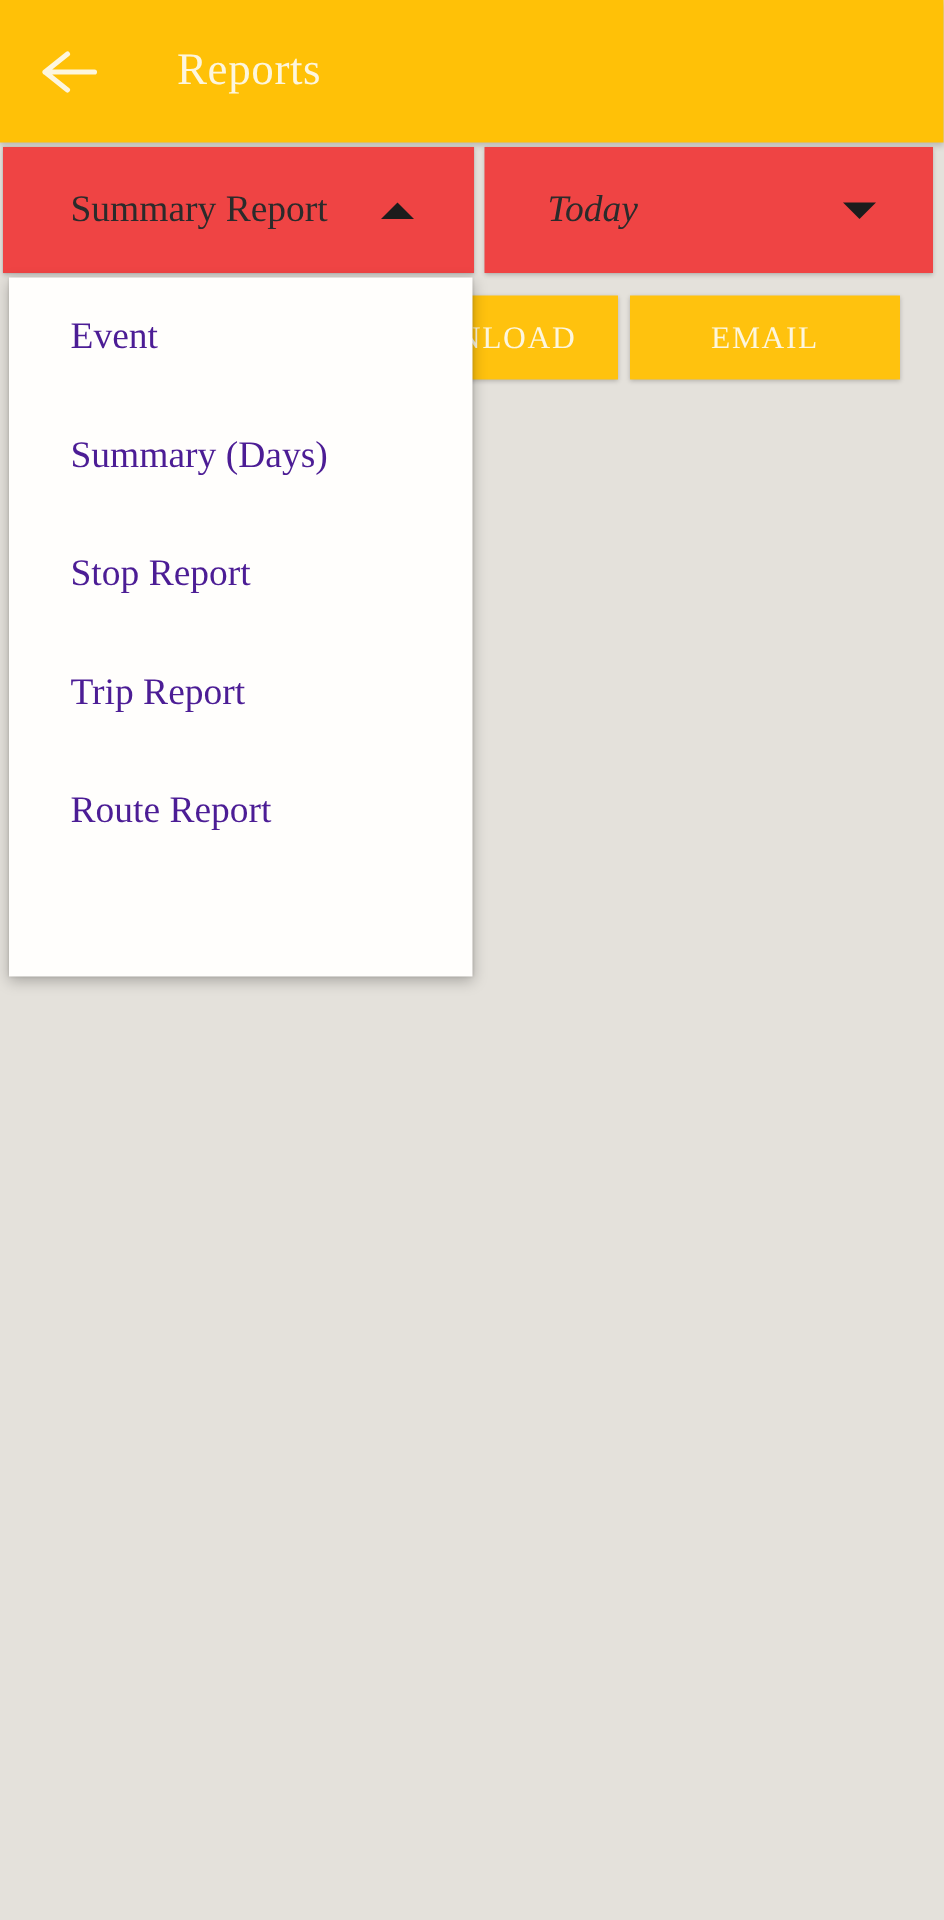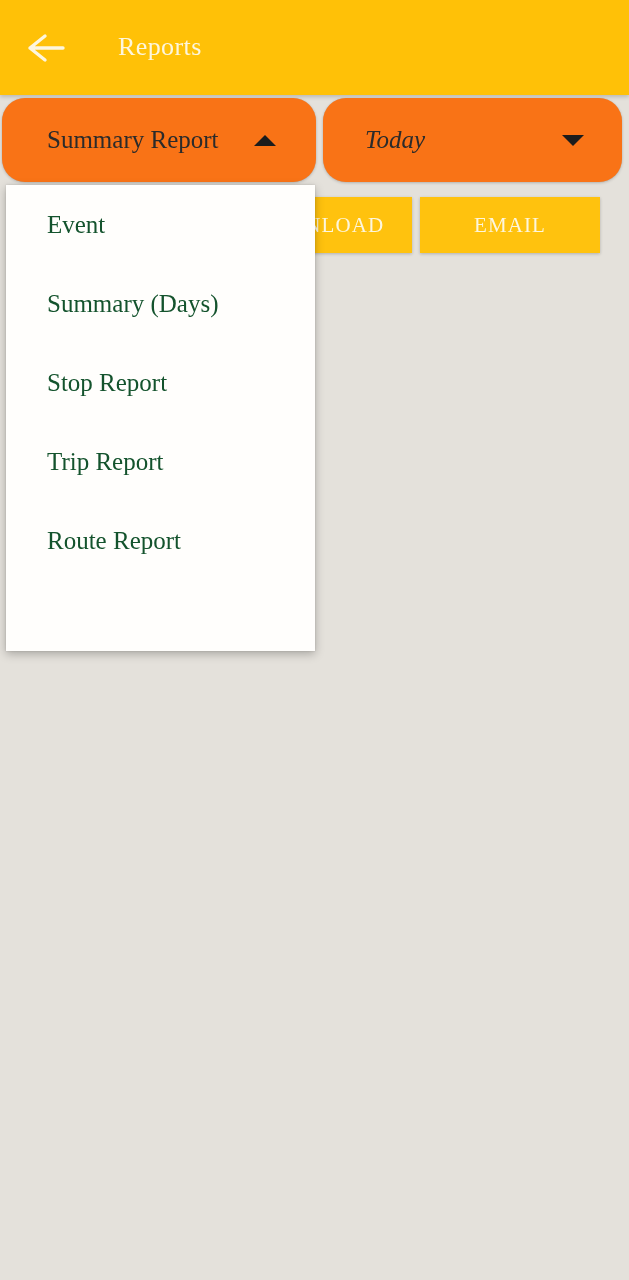--- a/index.html
+++ b/index.html
@@ -32,21 +32,21 @@
     top: 28px;
     width: 42px;
     height: 40px;
     cursor: pointer;
   }
   .back-icon svg { display: block; }
   .appbar-title {
     position: absolute;
     left: 118px;
     top: 23px;
-    font-size: 26px;
+    font-size: 30px;
     line-height: 48px;
     color: #fdf6de;
     letter-spacing: 0.4px;
     white-space: nowrap;
     font-family: "Liberation Serif", "DejaVu Serif", serif;
   }
 
   
   .actions-row {
     position: absolute;
@@ -71,25 +71,24 @@
     padding: 0;
   }
   .btn-download { left: 224px; width: 188px; }
   .btn-email    { left: 420px; width: 180px; }
 
   
   .select {
     position: absolute;
     top: 98px;
     height: 84px;
-    background: #f97316;
+    background: #ef4444;
     box-shadow: 0 1px 3px rgba(0,0,0,0.20), 0 0 1px rgba(0,0,0,0.12);
     cursor: pointer;
     z-index: 6;
-    border-radius: 23px;
   }
   .select-report { left: 2px;   width: 314px; }
   .select-period { left: 323px; width: 299px; }
   .select-label {
     position: absolute;
     top: 0;
     height: 84px;
     line-height: 84px;
     font-size: 25px;
     color: #2b2b2b;
@@ -127,21 +126,21 @@
     height: 79px;
     line-height: 79px;
     cursor: pointer;
   }
   .dd-item span {
     position: absolute;
     left: 41px;
     top: 0;
     line-height: 79px;
     font-size: 25px;
-    color: #14532d;
+    color: #4c1d95;
     white-space: nowrap;
   }
 </style>
 </head>
 <body>
 
 <div class="actions-row">
   <button class="btn btn-download">DOWNLOAD</button>
   <button class="btn btn-email">EMAIL</button>
 </div>

